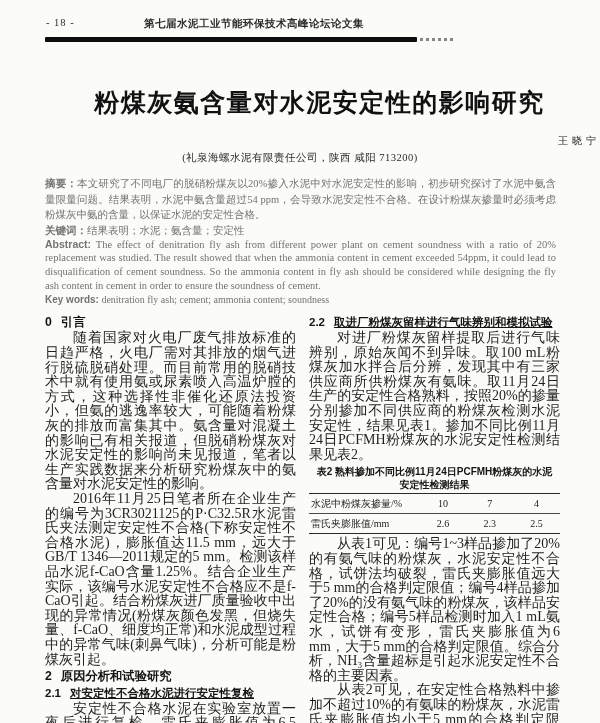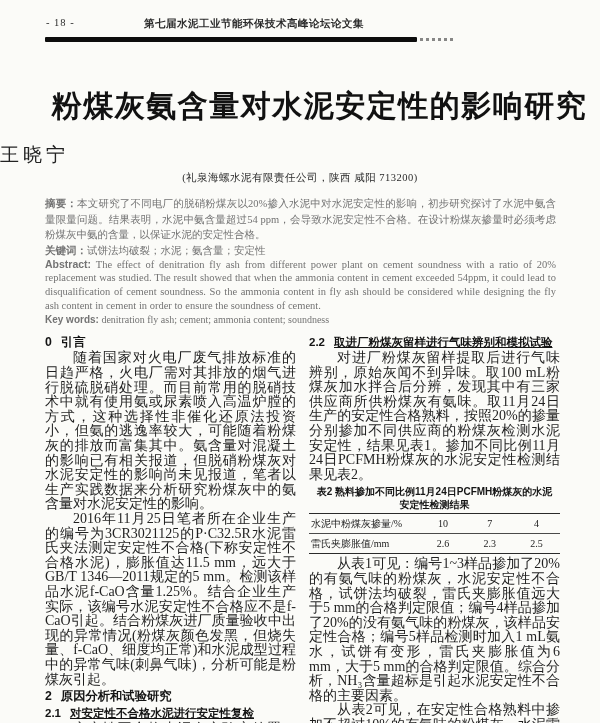--- a/index.html
+++ b/index.html
@@ -10,22 +10,22 @@
   }
   
   .hdr{position:relative;height:13px;margin-top:17px;font-size:10.5px;color:#2a2a2a;}
   .pageno{position:absolute;left:46px;top:0;letter-spacing:1px;}
   .hdr-title{position:absolute;left:144px;top:0;letter-spacing:0.5px;font-weight:bold;}
   .rule-wrap{margin:7px 0 0 45px;height:5px;display:flex;align-items:center;}
   .rule-solid{width:372px;height:5px;background:#0d0d0d;border-radius:1px;}
   .rule-fade{width:34px;height:3px;margin-left:3px;background:repeating-linear-gradient(90deg,#555 0 3px,transparent 3px 6px);opacity:.7;}
   
   .title{margin-top:44px;text-align:center;font-family:"Liberation Sans","DejaVu Sans",sans-serif;
-    font-weight:bold;font-size:30px;letter-spacing:1.5px;color:#111;padding-left:39px;}
-  .author{margin-top:15px;text-align:left;font-size:19px;letter-spacing:4px;}
+    font-weight:bold;font-size:25px;letter-spacing:1.5px;color:#111;padding-left:39px;}
+  .author{margin-top:15px;text-align:right;font-size:10px;letter-spacing:4px;}
   .affil{margin-top:3px;text-align:center;font-size:10.5px;letter-spacing:0.5px;color:#2b2b2b;}
   
   .meta{margin:11px 44px 0 45px;color:#737373;}
   .meta p{margin:0;}
   .abs-cn{font-size:10.5px;line-height:15.5px;text-align:justify;}
   .kw-cn{font-size:10.5px;line-height:15px;}
   .abs-en{font-size:10.5px;line-height:13.8px;text-align:justify;}
   .kw-en,.addr{font-size:10px;line-height:13.8px;}
   .lbl{font-weight:bold;font-family:"Liberation Sans","DejaVu Sans",sans-serif;}
   
@@ -60,21 +60,21 @@
     <div class="rule-solid"></div>
     <div class="rule-fade"></div>
   </div>
 
   <div class="title">粉煤灰氨含量对水泥安定性的影响研究</div>
   <div class="author">王晓宁</div>
   <div class="affil">(礼泉海螺水泥有限责任公司，陕西  咸阳  713200)</div>
 
   <div class="meta">
     <p class="abs-cn"><span class="lbl">摘要：</span><span>本文研究了不同电厂的脱硝粉煤灰以20%掺入水泥中对水泥安定性的影响，初步研究探讨了水泥中氨含量限量问题。结果表明，水泥中氨含量超过54 ppm，会导致水泥安定性不合格。在设计粉煤灰掺量时必须考虑粉煤灰中氨的含量，以保证水泥的安定性合格。</span></p>
-    <p class="kw-cn"><span class="lbl">关键词：</span><span>试饼法均破裂；水泥；氨含量；安定性</span></p>
+    <p class="kw-cn"><span class="lbl">关键词：</span><span>结果表明；水泥；氨含量；安定性</span></p>
     <p class="abs-en"><span class="lbl">Abstract:</span> <span>The effect of denitration fly ash from different power plant on cement soundness with a ratio of 20% replacement was studied. The result showed that when the ammonia content in cement exceeded 54ppm, it could lead to disqualification of cement soundness. So the ammonia content in fly ash should be considered while designing the fly ash content in cement in order to ensure the soundness of cement.</span></p>
     <p class="kw-en"><span class="lbl">Key words:</span> <span>denitration fly ash; cement; ammonia content; soundness</span></p>
   </div>
 
   <div class="cols">
 
     <div class="col">
       <h3><span class="num">0</span><span>引言</span></h3>
       <p>随着国家对火电厂废气排放标准的日趋严格，火电厂需对其排放的烟气进行脱硫脱硝处理。而目前常用的脱硝技术中就有使用氨或尿素喷入高温炉膛的方式，这种选择性非催化还原法投资小，但氨的逃逸率较大，可能随着粉煤灰的排放而富集其中。氨含量对混凝土的影响已有相关报道，但脱硝粉煤灰对水泥安定性的影响尚未见报道，笔者以生产实践数据来分析研究粉煤灰中的氨含量对水泥安定性的影响。</p>
       <p>2016年11月25日笔者所在企业生产的编号为3CR3021125的P·C32.5R水泥雷氏夹法测定安定性不合格(下称安定性不合格水泥)，膨胀值达11.5 mm，远大于GB/T 1346—2011规定的5 mm。检测该样品水泥f-CaO含量1.25%。结合企业生产实际，该编号水泥安定性不合格应不是f-CaO引起。结合粉煤灰进厂质量验收中出现的异常情况(粉煤灰颜色发黑，但烧失量、f-CaO、细度均正常)和水泥成型过程中的异常气味(刺鼻气味)，分析可能是粉煤灰引起。</p>

